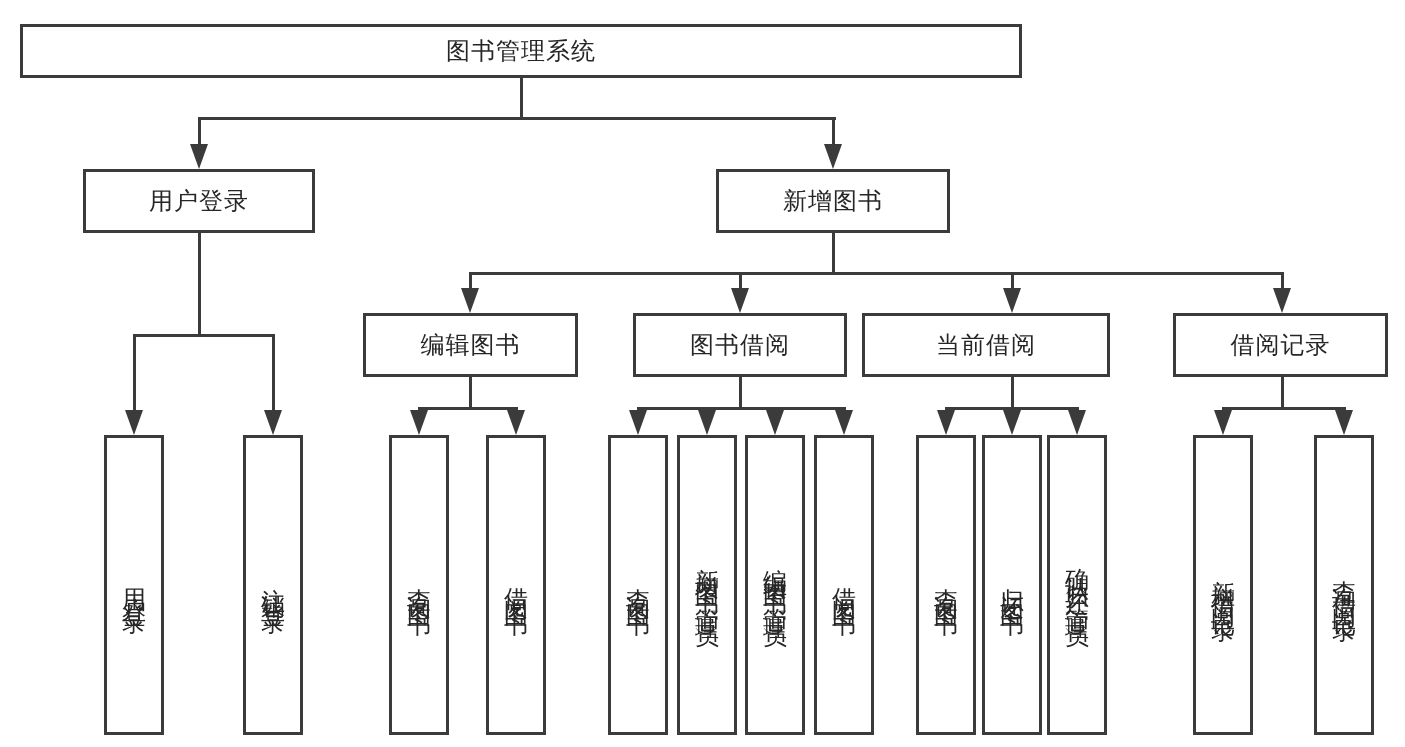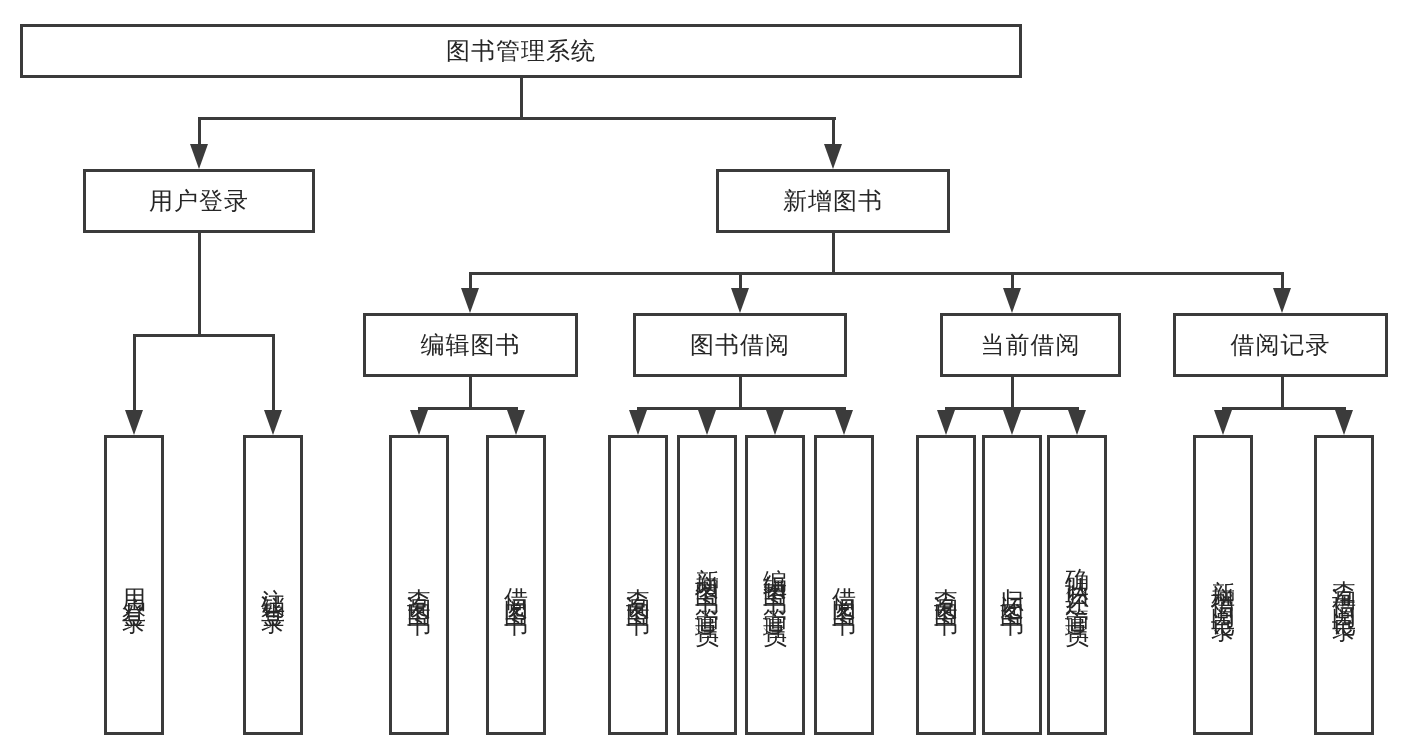--- a/index.html
+++ b/index.html
@@ -131,21 +131,21 @@
   <div class="box" style="left:716px;top:169px;width:234px;height:64px">
     <span>新增图书</span>
   </div>
 
   <div class="box" style="left:363px;top:313px;width:215px;height:64px">
     <span>编辑图书</span>
   </div>
   <div class="box" style="left:633px;top:313px;width:214px;height:64px">
     <span>图书借阅</span>
   </div>
-  <div class="box" style="left:940px;top:313px;width:181px;height:64px">
+  <div class="box" style="left:862px;top:313px;width:248px;height:64px">
     <span>当前借阅</span>
   </div>
   <div class="box" style="left:1173px;top:313px;width:215px;height:64px">
     <span>借阅记录</span>
   </div>
 
   <div class="vbox" style="left:104px;top:435px;width:60px;height:300px">
     <span class="vlabel">用户登录</span>
   </div>
   <div class="vbox" style="left:243px;top:435px;width:60px;height:300px">

